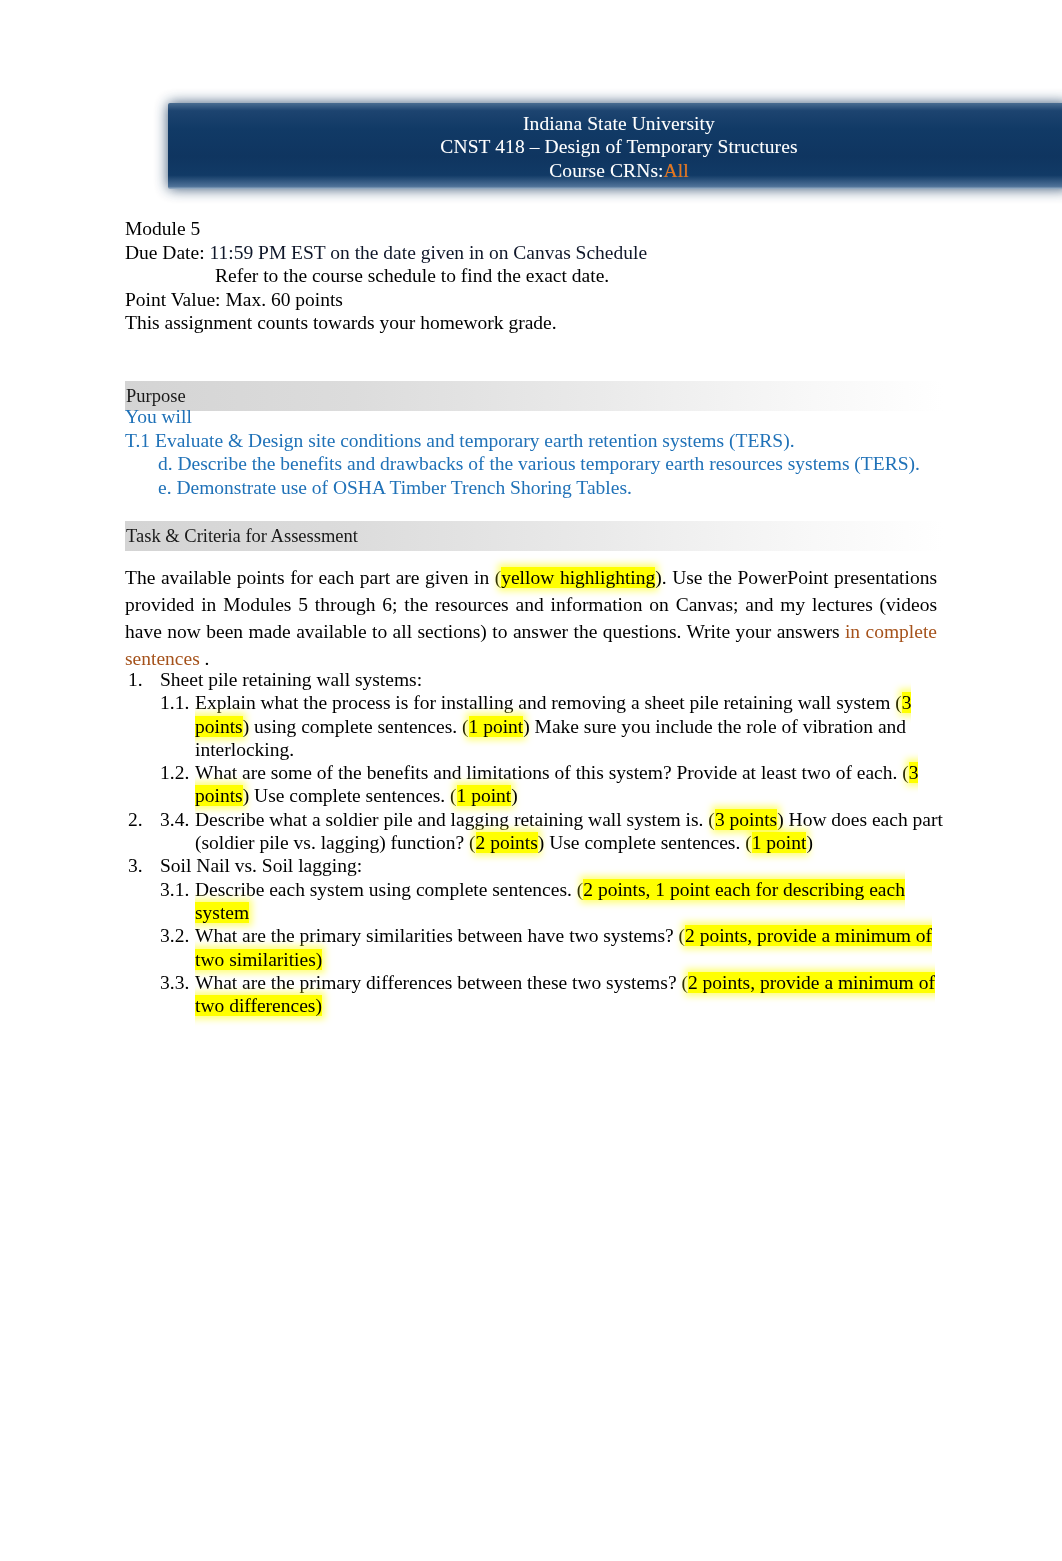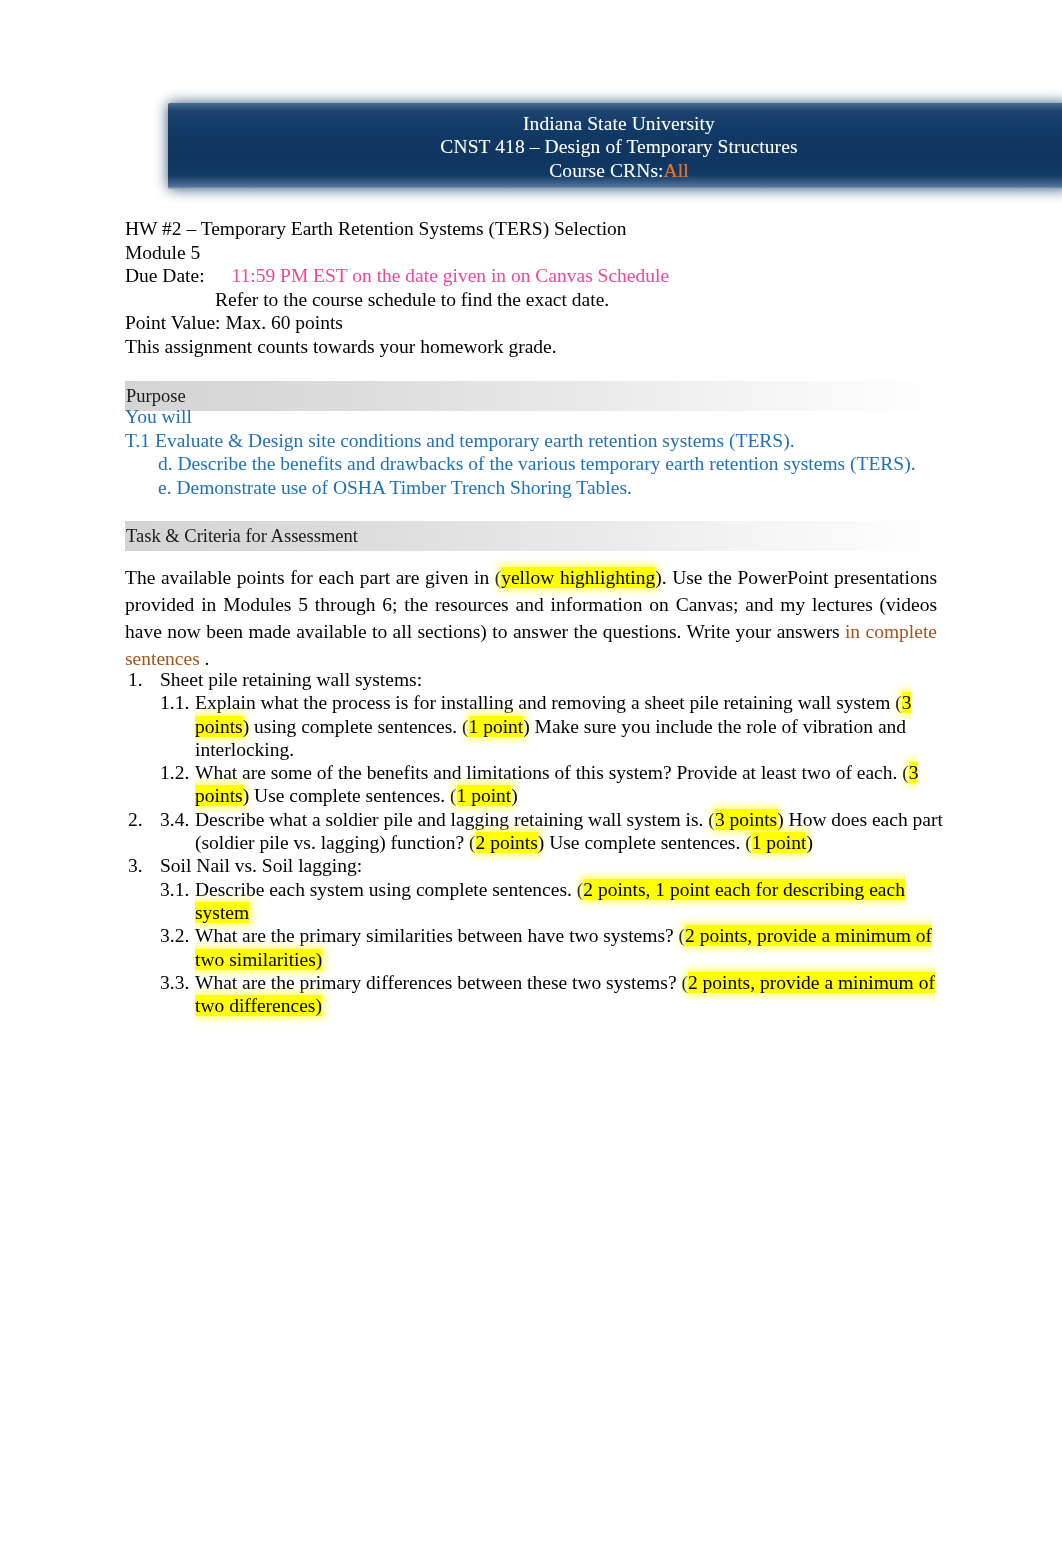--- a/index.html
+++ b/index.html
@@ -79,21 +79,21 @@
   
   .meta {
     position: absolute;
     left: 125px;
     top: 217px;
     width: 820px;
     font-size: 19.5px;
     line-height: 23.5px;
   }
   .meta div { white-space: nowrap; }
-  .brown { color: #ec4899; margin-left: 22px; }
+  .brown { color: #0f172a; }
   .indent-tab { padding-left: 90px; }
 
   
   .sec-bar {
     position: absolute;
     left: 125px;
     width: 818px;
     height: 30px;
     background: linear-gradient(to right, #d4d4d4 0%, #dcdcdc 28%, #eaeaea 58%, #f7f7f7 82%, #ffffff 100%);
     display: flex;
@@ -178,36 +178,35 @@
   <div class="banner-wrap">
     <div class="banner-glow"></div>
     <div class="banner">
       <div class="banner-line">Indiana State University</div>
       <div class="banner-line">CNST 418 – Design of Temporary Structures</div>
       <div class="banner-line"><span>Course CRNs:</span><span class="crn-all">All</span></div>
     </div>
   </div>
 
   <div class="meta">
-    <div>HW #2 – Temporary Earth Retention Systems (TERS) Selection</div>
     <div>Module 5</div>
     <div><span>Due Date: </span><span class="brown">11:59 PM EST on the date given in on Canvas Schedule</span></div>
     <div class="indent-tab">Refer to the course schedule to find the exact date.</div>
     <div>Point Value: Max. 60 points</div>
     <div>This assignment counts towards your homework grade.</div>
   </div>
 
   <div class="sec-bar" id="bar-purpose">
     <span>Purpose</span>
   </div>
 
   <div class="purpose-body">
     <div>You will</div>
     <div>T.1 Evaluate &amp; Design site conditions and temporary earth retention systems (TERS).</div>
-    <div class="sub">d. Describe the benefits and drawbacks of the various temporary earth retention systems (TERS).</div>
+    <div class="sub">d. Describe the benefits and drawbacks of the various temporary earth resources systems (TERS).</div>
     <div class="sub">e. Demonstrate use of OSHA Timber Trench Shoring Tables.</div>
   </div>
 
   <div class="sec-bar" id="bar-task">
     <span>Task &amp; Criteria for Assessment</span>
   </div>
 
   <p class="task-para"><span>The available points for each part are given in (</span><span class="hl">yellow highlighting</span><span>). Use the PowerPoint presentations provided in Modules 5 through 6; the resources and information on Canvas; and my lectures (videos have now been made available to all sections) to answer the questions. Write your answers </span><span class="tail">in complete sentences</span><span> .</span></p>
 
   <div class="qlist" id="question-list">

